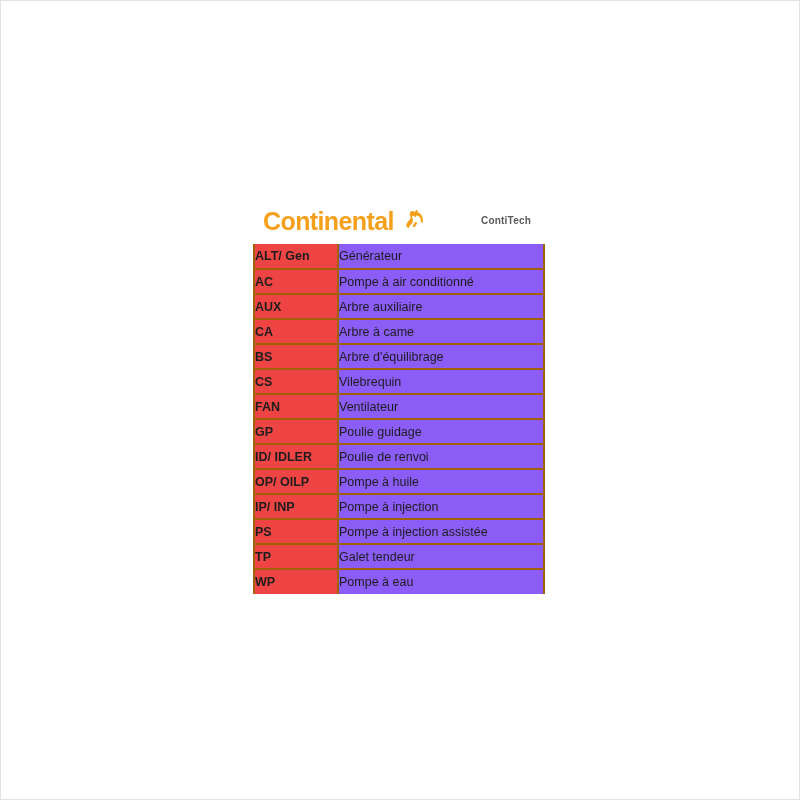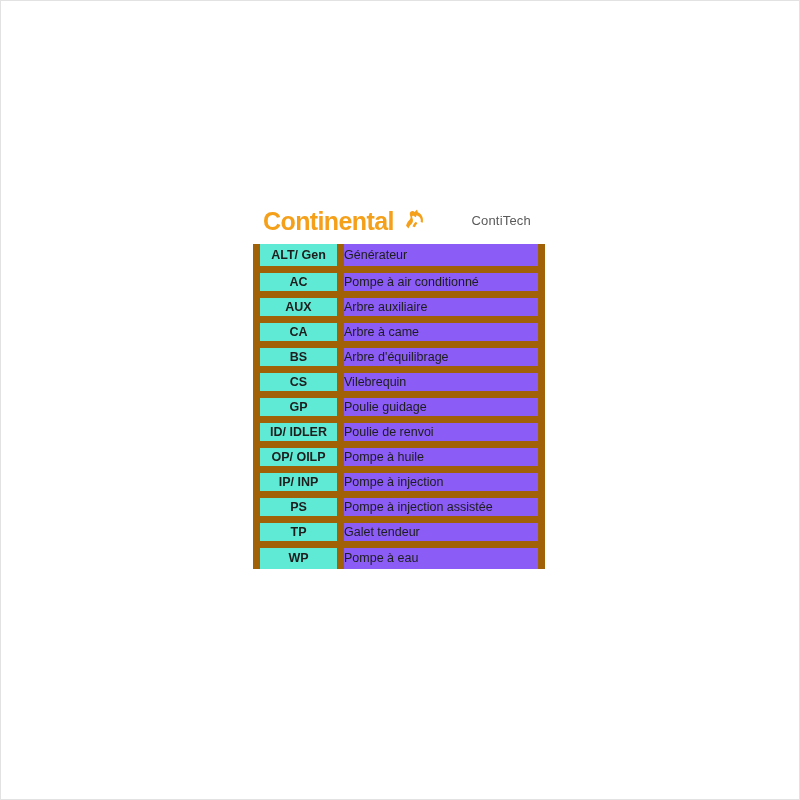--- a/index.html
+++ b/index.html
@@ -51,43 +51,43 @@
     font-family: "Liberation Sans", sans-serif;
   }
   .horse-icon {
     width: 26px;
     height: 26px;
     display: block;
     margin-bottom: 1px;
   }
   .brand-sub {
     color: #5a5a5a;
-    font-size: 13px;
-    font-weight: normal;
+    font-size: 10px;
+    font-weight: bold;
     letter-spacing: 0.2px;
     margin-left: 34px;
   }
   table.legend-table {
     border-collapse: collapse;
     width: 292px;
     table-layout: fixed;
   }
   table.legend-table td {
-    border: 7px solid #a16207;
+    border: 2px solid #a16207;
     height: 25px;
     font-size: 12.5px;
     vertical-align: middle;
     padding: 0;
   }
   td.code-cell {
     width: 84px;
-    background: #5eead4;
+    background: #ef4444;
     color: #1d1d1d;
     font-weight: bold;
-    text-align: center;
+    text-align: left;
     padding: 0 4px;
     box-sizing: border-box;
     border-left: none;
   }
   td.desc-cell {
     background: #8b5cf6;
     color: #1d1d1d;
     padding-left: 8px;
     box-sizing: border-box;
     border-right: none;
@@ -133,20 +133,24 @@
       </tr>
       <tr>
         <td class="code-cell">BS</td>
         <td class="desc-cell">Arbre d'équilibrage</td>
       </tr>
       <tr>
         <td class="code-cell">CS</td>
         <td class="desc-cell">Vilebrequin</td>
       </tr>
       <tr>
+        <td class="code-cell">FAN</td>
+        <td class="desc-cell">Ventilateur</td>
+      </tr>
+      <tr>
         <td class="code-cell">GP</td>
         <td class="desc-cell">Poulie guidage</td>
       </tr>
       <tr>
         <td class="code-cell">ID/ IDLER</td>
         <td class="desc-cell">Poulie de renvoi</td>
       </tr>
       <tr>
         <td class="code-cell">OP/ OILP</td>
         <td class="desc-cell">Pompe à huile</td>

